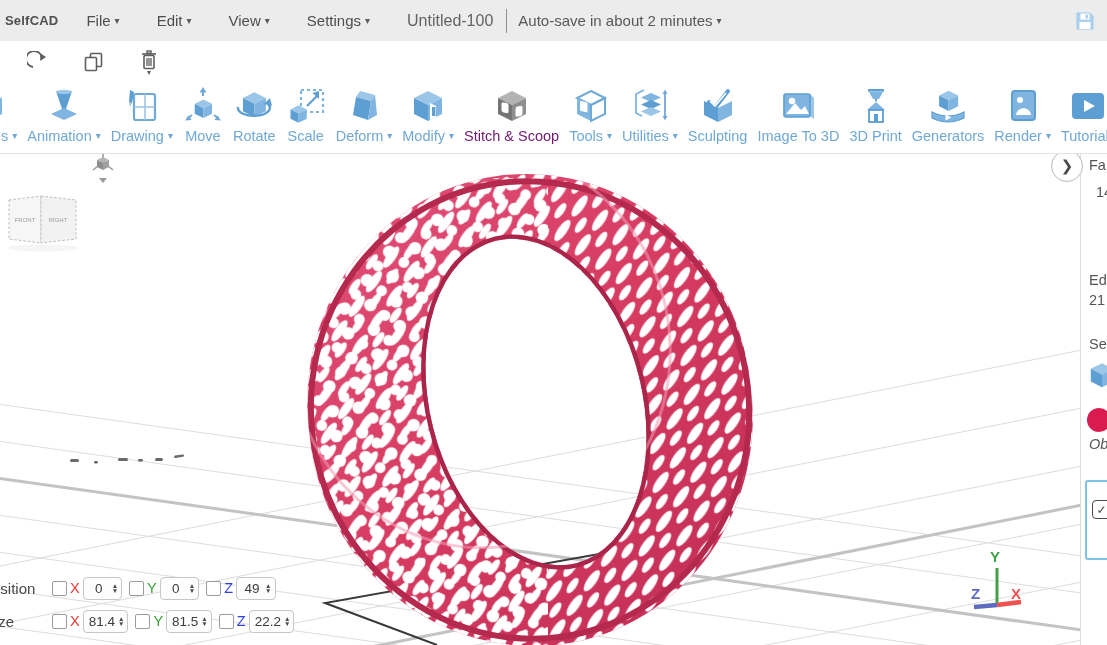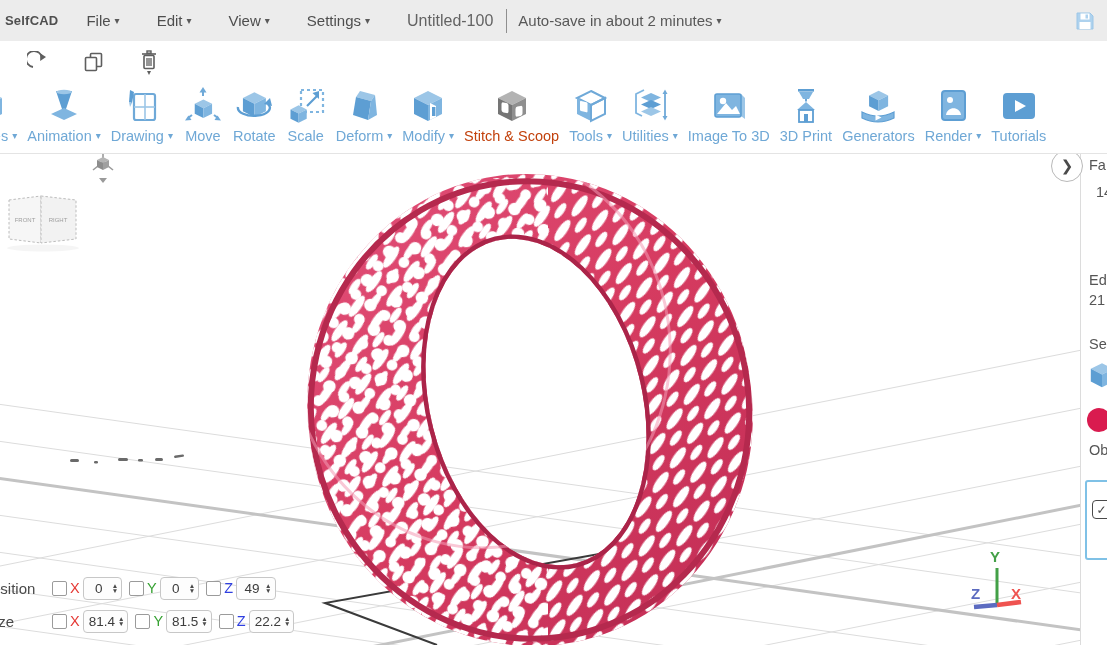--- a/index.html
+++ b/index.html
@@ -21,21 +21,21 @@
   
   .quickbar{position:absolute;left:0;top:41px;width:1107px;height:41px;background:#fff;
     display:flex;align-items:center;gap:36px;padding-left:27px;z-index:29;}
   .qbtn{display:flex;flex-direction:column;align-items:center;cursor:pointer;color:#5e5e5e;}
   .qbtn .tiny-caret{font-size:8px;color:#5e5e5e;line-height:3px;margin-top:1px;}
   
   .toolbar{position:absolute;left:-46px;top:82px;width:1240px;height:66px;background:#fff;
     border-bottom:1px solid #e4e4e4;display:flex;align-items:flex-start;padding-top:5px;z-index:28;}
   .tb-item{display:flex;flex-direction:column;align-items:center;padding:0 5px;cursor:pointer;flex:0 0 auto;}
   .tb-item .lbl{margin-top:1px;font-size:14.5px;color:#6fa8d6;display:flex;align-items:center;white-space:nowrap;}
-  .tb-item.dark .lbl{color:#c2410c;}
+  .tb-item.dark .lbl{color:#701a75;}
   
   .viewport{position:absolute;left:0;top:148px;width:1107px;height:497px;background:#fff;overflow:hidden;}
   .scene{position:absolute;left:0;top:0;}
   .viewcube{position:absolute;left:3px;top:38px;cursor:pointer;}
   .gizmo{position:absolute;left:86px;top:0px;cursor:pointer;}
   
   .t-row{position:absolute;height:26px;display:flex;align-items:center;font-size:15px;color:#4a4a4a;z-index:10;}
   .t-row .rlabel{display:inline-block;white-space:nowrap;}
   .axis-field{display:flex;align-items:center;margin-right:7px;}
   .chk{width:13px;height:13px;border:1.5px solid #9b9b9b;border-radius:2px;background:#fff;margin-right:3px;flex:0 0 auto;cursor:pointer;}
@@ -271,20 +271,31 @@
       <line x1="35" y1="6" x2="35" y2="30" stroke="#6fa9d8" stroke-width="1.8"></line>
       <polygon points="35,2.5 32.5,7 37.5,7" fill="#6fa9d8"></polygon>
       <polygon points="35,33.5 32.5,29 37.5,29" fill="#6fa9d8"></polygon>
     </svg>
     <span class="lbl">
         <span>Utilities</span>
         <span class="caret blue">▾</span>
       </span>
   </div>
 
+  <div class="tb-item">
+    <svg width="40" height="40" viewBox="0 0 40 40">
+      <polygon points="6,14 20,21 20,35 6,28" fill="#5d9ed3"></polygon>
+      <polygon points="34,14 20,21 20,35 34,28" fill="#7fb5e0"></polygon>
+      <polyline points="11,15 17,21 30,4" fill="none" stroke="#5d9ed3" stroke-width="4" stroke-linecap="round"></polyline>
+      <polyline points="12,14 17,19 28,6" fill="none" stroke="#fff" stroke-width="1.6"></polyline>
+    </svg>
+    <span class="lbl">
+        <span>Sculpting</span>
+      </span>
+  </div>
 
   <div class="tb-item">
     <svg width="40" height="40" viewBox="0 0 40 40">
       <polygon points="32,7 36,11 36,32 32,29" fill="#9cc6e7"></polygon>
       <rect x="6" y="7" width="26" height="23" rx="2" fill="#7fb5e0" stroke="#5d9ed3" stroke-width="1.6"></rect>
       <circle cx="14" cy="14" r="3.2" fill="#fff"></circle>
       <polygon points="8,27 17,16 23,23 27,19 31,27" fill="#fff"></polygon>
     </svg>
     <span class="lbl">
         <span>Image To 3D</span>
@@ -524,21 +535,21 @@
       <polygon points="20,4 34,11 20,18 6,11" fill="#9cc6e7"></polygon>
       <polygon points="6,11 20,18 20,34 6,27" fill="#5d9ed3"></polygon>
       <polygon points="34,11 20,18 20,34 34,27" fill="#7fb5e0"></polygon>
     </svg>
   </div>
   <div class="rp-abs" style="top:258px;left:4px;">
     <svg width="28" height="28" viewBox="0 0 28 28">
       <circle cx="14" cy="14" r="12" fill="#d91b4f"></circle>
     </svg>
   </div>
-  <div class="rp-abs" style="top:294px;">Ob</div>
+  <div class="rp-abs" style="top:288px;font-style:italic;">Ob</div>
   <div class="rp-box">
     <div class="rp-check">
       <span>✓</span>
     </div>
   </div>
 </div>
 <div class="collapse-btn">
   <span>❯</span>
 </div>
 

